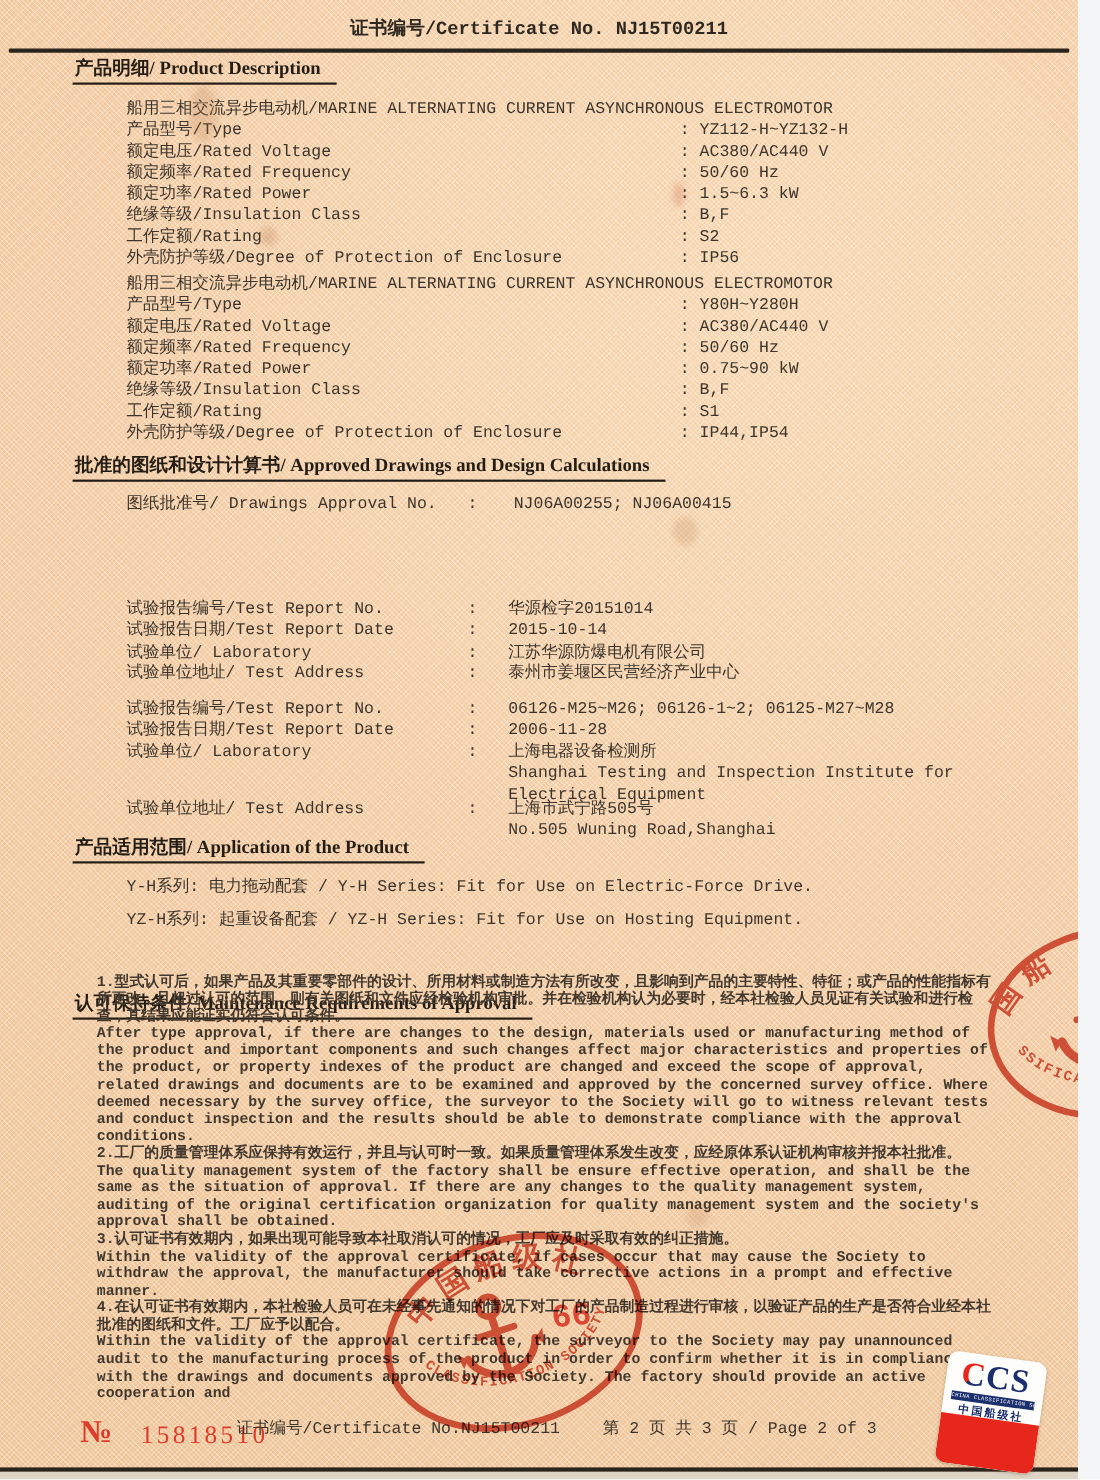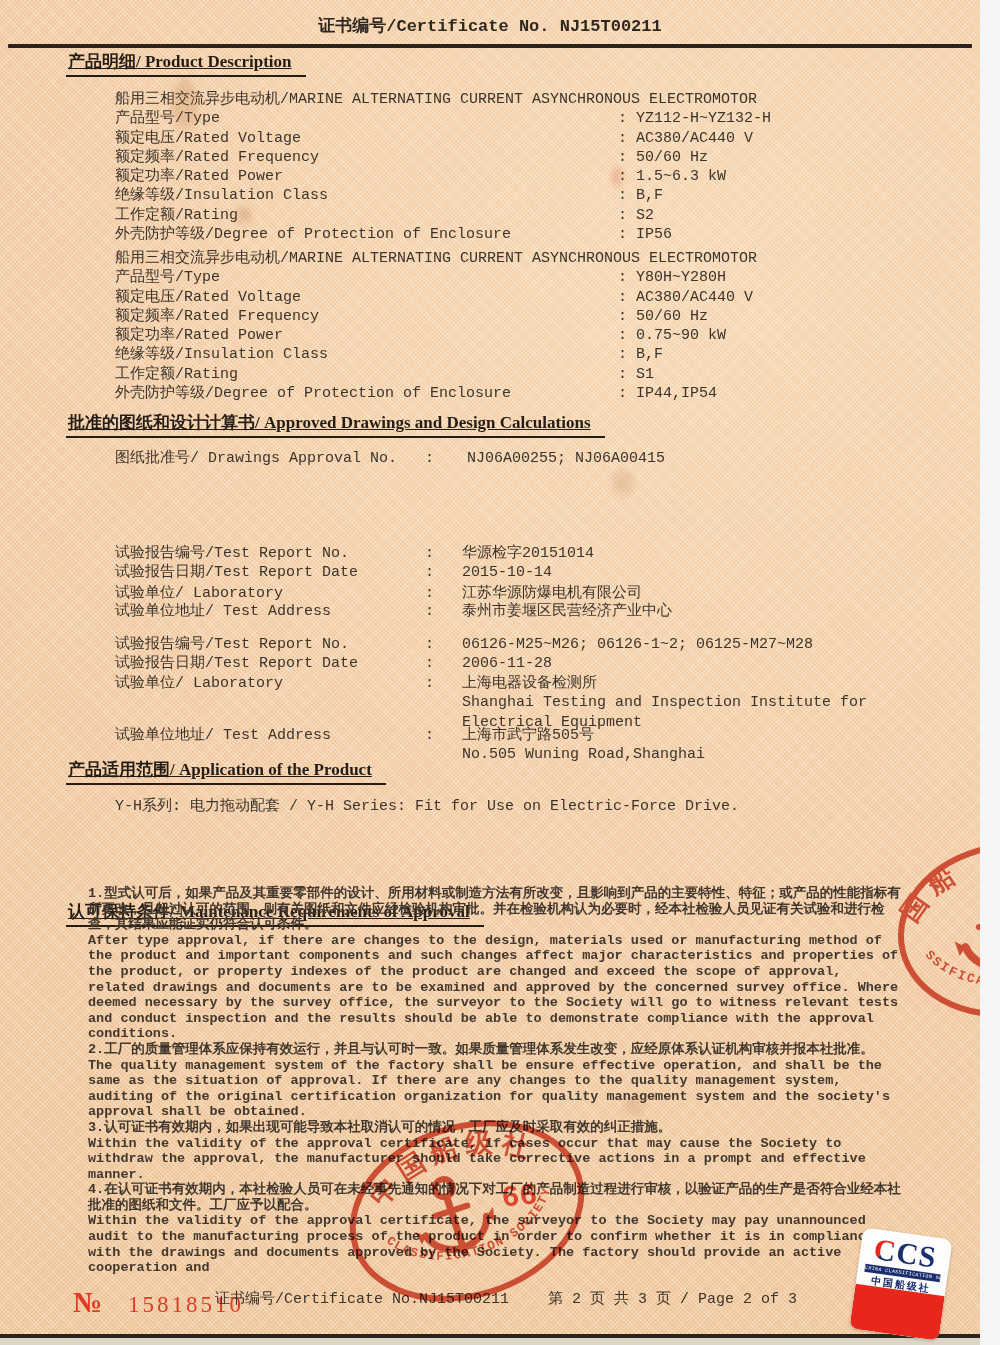--- a/index.html
+++ b/index.html
@@ -9,21 +9,21 @@
     background:
       repeating-linear-gradient(45deg, rgba(255,255,255,.28) 0 1px, rgba(255,255,255,0) 1px 3px),
       repeating-linear-gradient(-45deg, rgba(255,255,255,.22) 0 1px, rgba(255,255,255,0) 1px 3px),
       radial-gradient(120% 90% at 70% 20%, #f6d5ae 0%, #f2c99f 55%, #eec395 100%);
   }
   .abs{position:absolute;}
   
   #hdr-cert{left:0;top:14px;width:980px;text-align:center;font-weight:bold;font-size:17px;color:#2e2820;}
   #top-rule{left:8px;top:44px;width:964px;height:4px;background:#2b241c;border-radius:1px;}
   .h-sec{font-family:"Liberation Serif","DejaVu Serif",serif;font-weight:bold;font-size:17px;color:#241d15;
-         display:inline-block;border-bottom:2.5px solid #241d15;padding:0 14px 2px 2px;text-decoration:underline;}
+         display:inline-block;border-bottom:2.5px solid #241d15;padding:0 14px 2px 2px;}
   
   .pblock{left:0;width:975px;}
   .pline{position:relative;height:19.3px;line-height:19.3px;font-size:15px;}
   .plbl{position:absolute;left:115px;white-space:nowrap;}
   .pval{position:absolute;left:618px;white-space:nowrap;}
   .ptitle{position:relative;height:19.3px;line-height:19.3px;font-size:15px;padding-left:115px;white-space:nowrap;}
   
   .trow{position:absolute;font-size:15px;line-height:19.3px;width:975px;}
   .tlbl{position:absolute;left:115px;white-space:nowrap;}
   .tcolon{position:absolute;left:425px;}
@@ -195,20 +195,21 @@
     <span class="tlbl">试验单位地址/ Test Address</span>
     <span class="tcolon">:</span>
     <span class="tval">上海市武宁路505号
 No.505 Wuning Road,Shanghai</span>
   </div>
 
   <div class="abs" style="left:66px;top:758px;">
     <span class="h-sec">产品适用范围/ Application of the Product</span>
   </div>
   <div class="appline" style="top:796px;">Y-H系列: 电力拖动配套 / Y-H Series: Fit for Use on Electric-Force Drive.</div>
+  <div class="appline" style="top:826px;">YZ-H系列: 起重设备配套 / YZ-H Series: Fit for Use on Hosting Equipment.</div>
 
   <div class="abs" style="left:66px;top:900px;">
     <span class="h-sec">认可保持条件/ Maintenance Requirements of Approval</span>
   </div>
   <div id="maint-body" class="abs">
     <p>1.型式认可后，如果产品及其重要零部件的设计、所用材料或制造方法有所改变，且影响到产品的主要特性、特征；或产品的性能指标有所更改，且超过认可的范围，则有关图纸和文件应经检验机构审批。并在检验机构认为必要时，经本社检验人员见证有关试验和进行检查，其结果应能证实仍符合认可条件。</p>
     <p>After type approval, if there are changes to the design, materials used or manufacturing method of the product and important components and such changes affect major characteristics and properties of the product, or property indexes of the product are changed and exceed the scope of approval, related drawings and documents are to be examined and approved by the concerned survey office. Where deemed necessary by the survey office, the surveyor to the Society will go to witness relevant tests and conduct inspection and the results should be able to demonstrate compliance with the approval conditions.</p>
     <p>2.工厂的质量管理体系应保持有效运行，并且与认可时一致。如果质量管理体系发生改变，应经原体系认证机构审核并报本社批准。</p>
     <p>The quality management system of the factory shall be ensure effective operation, and shall be the same as the situation of approval. If there are any changes to the quality management system, auditing of the original certification organization for quality management system and the society's approval shall be obtained.</p>
     <p>3.认可证书有效期内，如果出现可能导致本社取消认可的情况，工厂应及时采取有效的纠正措施。</p>

